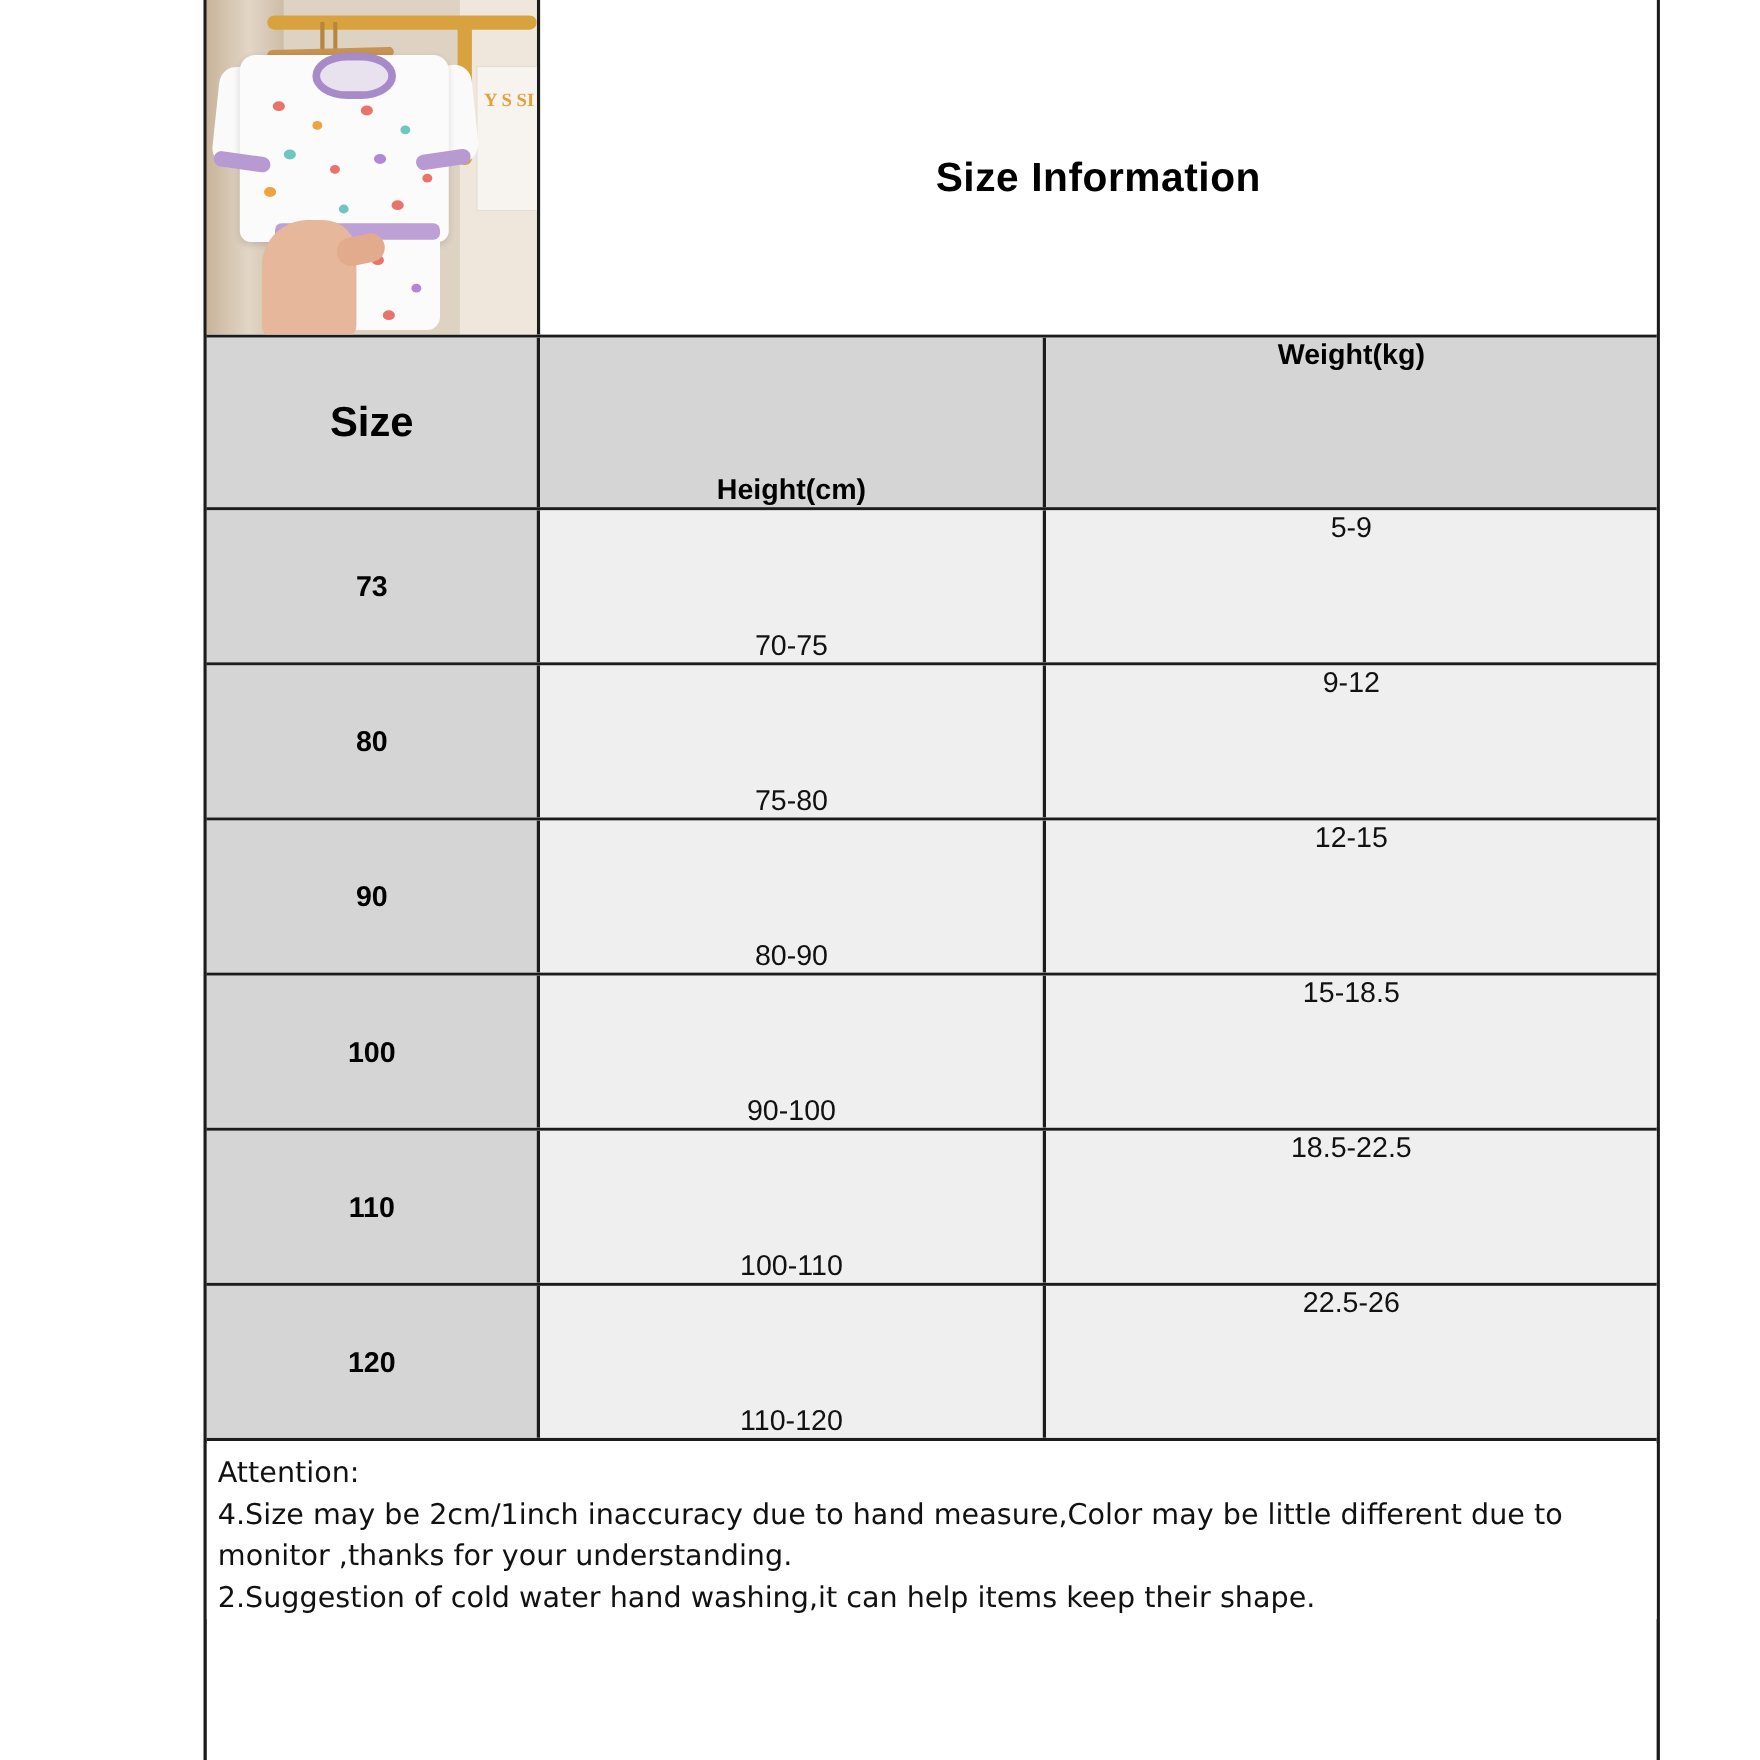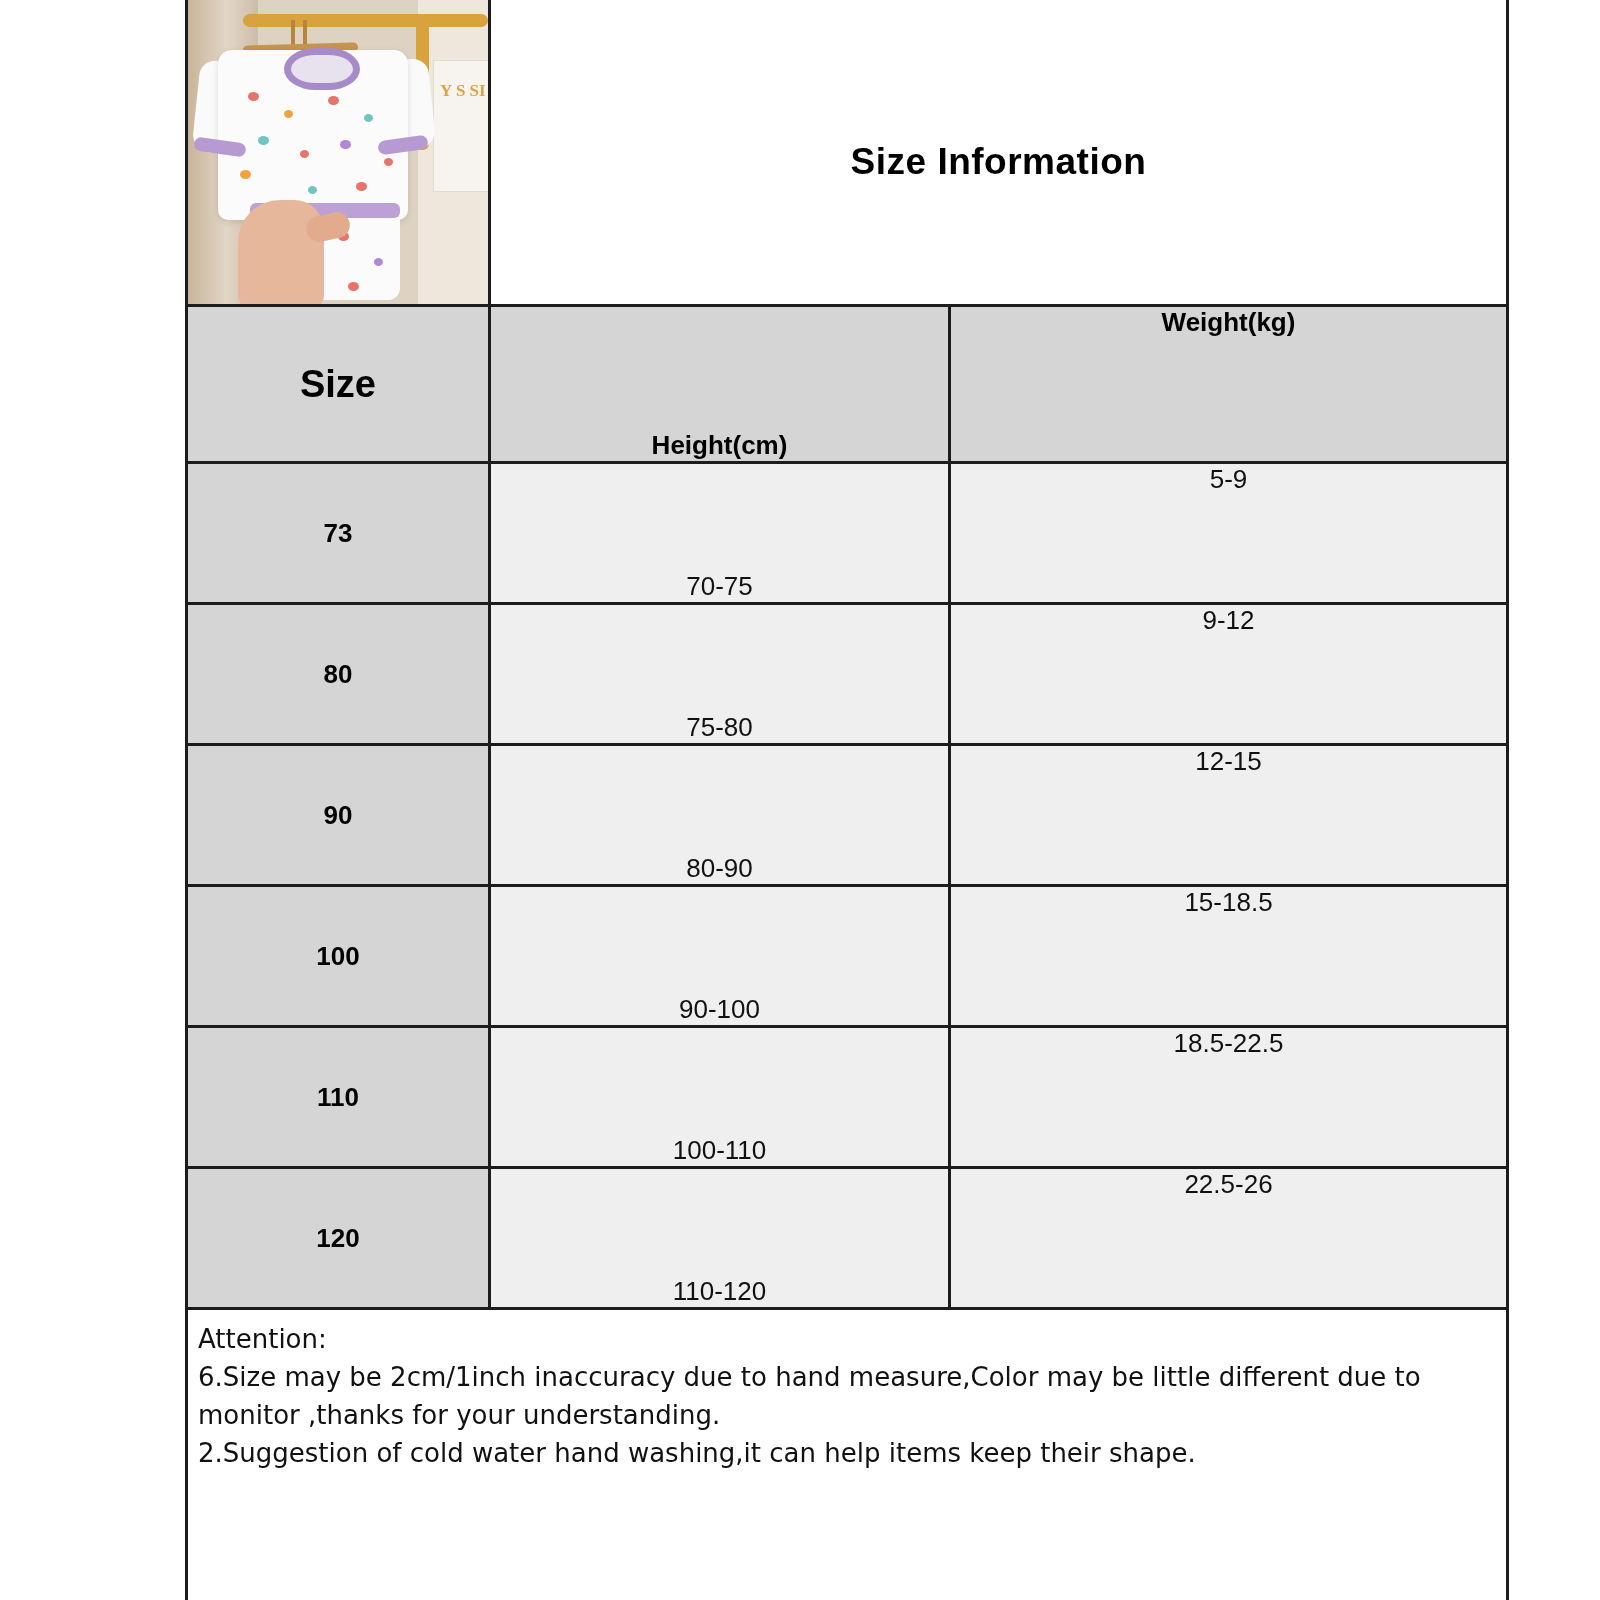--- a/index.html
+++ b/index.html
@@ -362,18 +362,18 @@
         </div>
         <div class="c-weight">
           <span class="cell-val">22.5-26</span>
         </div>
       </div>
 
     </div>
 
     <div class="attention">
       <div class="att-line att-head">Attention:</div>
-      <div class="att-line">6.Size may be 2cm/1inch inaccuracy due to hand measure,Color may be little different due to monitor ,thanks for your understanding.</div>
+      <div class="att-line">4.Size may be 2cm/1inch inaccuracy due to hand measure,Color may be little different due to monitor ,thanks for your understanding.</div>
       <div class="att-line">2.Suggestion of cold water hand washing,it can help items keep their shape.</div>
     </div>
 
   </div>
 </div>
 
 </body></html>

